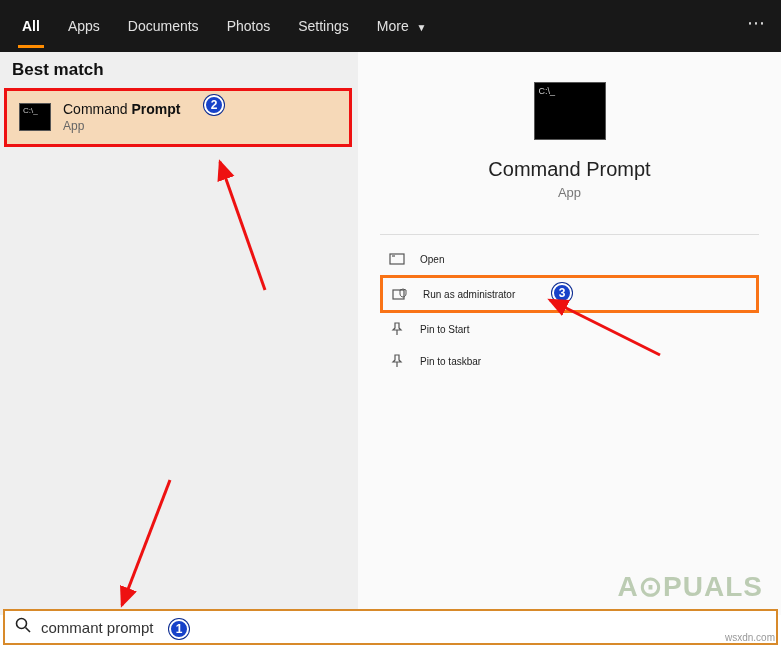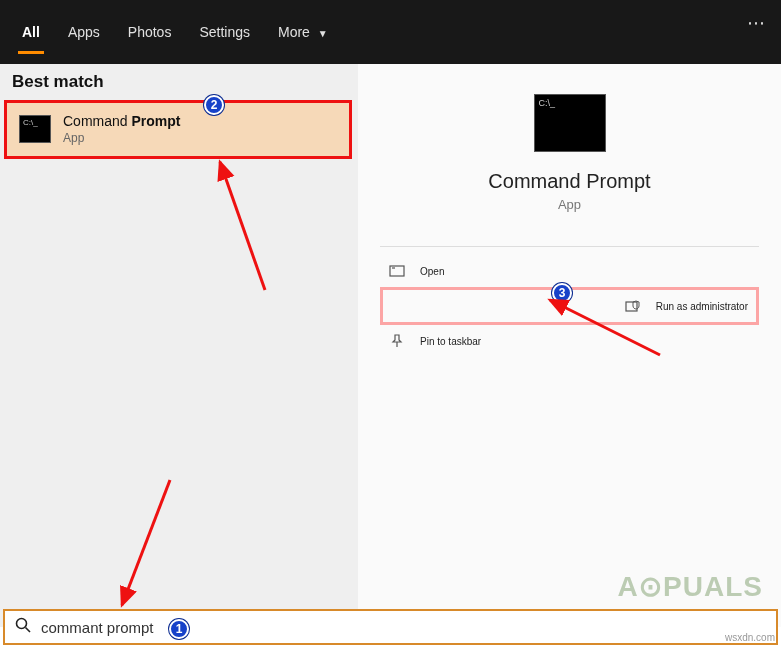--- a/index.html
+++ b/index.html
@@ -1,19 +1,19 @@
 <!DOCTYPE html>
 <html><head>
   <meta charset="utf-8">
   <style>
     * { margin: 0; padding: 0; box-sizing: border-box; font-family: "Segoe UI", Arial, sans-serif; }
     body { width: 781px; height: 645px; position: relative; overflow: hidden; background: #fff; }
 
     
-    .tabbar { height: 64px; background: #181818; display: flex; align-items: center; padding: 0 8px; position: relative; }
+    .tabbar { height: 52px; background: #181818; display: flex; align-items: center; padding: 0 8px; position: relative; }
     .tab { color: #e0e0e0; font-size: 14px; padding: 14px 14px; cursor: pointer; position: relative; }
     .tab.active { color: #fff; font-weight: 600; }
     .tab.active::after { content: ""; position: absolute; left: 10px; right: 10px; bottom: 0; height: 3px; background: #ff8c00; }
     .more-caret { margin-left: 4px; font-size: 10px; }
     .overflow { position: absolute; right: 14px; top: 12px; color: #e0e0e0; font-size: 18px; letter-spacing: 2px; cursor: pointer; }
 
     
     .main { display: flex; height: calc(645px - 48px - 34px); background: #efefef; }
 
     
@@ -44,21 +44,21 @@
     .preview-title { text-align: center; font-size: 20px; color: #222; margin-bottom: 4px; }
     .preview-sub { text-align: center; font-size: 13px; color: #777; margin-bottom: 28px; }
     .divider { border: none; border-top: 1px solid #ddd; margin: 6px 0 8px 0; }
 
     .action-list { display: flex; flex-direction: column; gap: 0; }
     .action {
       display: flex; align-items: center; gap: 14px; padding: 8px 8px;
       font-size: 10px; color: #222; cursor: pointer; position: relative;
     }
     .action .icon { width: 18px; display: flex; justify-content: center; color: #444; flex: none; }
-    .action.highlight { border: 3px solid #fca5a5; justify-content: flex-end; }
+    .action.highlight { border: 3px solid #f97316; }
 
     
     .search-wrap { position: absolute; left: 3px; right: 3px; bottom: 0; height: 34px; border: 2px solid #d88a2a; background: #fff; display: flex; align-items: center; padding: 16px 10px; gap: 10px; }
     .search-wrap .mag { font-size: 16px; color: #333; }
     .search-wrap input { border: none; outline: none; font-size: 15px; color: #333; flex: 1; background: transparent; }
 
     
     .badge {
       width: 20px; height: 20px; border-radius: 50%; background: #1742c9; border: 2px solid #fff;
       color: #fff; font-weight: 700; font-size: 12px; display: flex; align-items: center; justify-content: center;
@@ -75,20 +75,21 @@
     
     .wm { position: absolute; right: 18px; bottom: 42px; font-size: 28px; font-weight: 800; color: #8aa77a; opacity: .55; letter-spacing: 1px; }
     .credit { position: absolute; right: 6px; bottom: 2px; font-size: 10px; color: #999; }
   </style>
 </head>
 <body>
 
 <div class="tabbar">
   <div class="tab active">All</div>
   <div class="tab">Apps</div>
+  <div class="tab">Documents</div>
   <div class="tab">Photos</div>
   <div class="tab">Settings</div>
   <div class="tab">
     <span>More</span>
     <span class="more-caret">▼</span>
   </div>
   <div class="overflow">⋯</div>
 </div>
 
 <div class="main">
@@ -133,20 +134,28 @@
         <span class="icon">
           <svg width="16" height="16" viewBox="0 0 16 16">
               <rect x="1" y="4" width="11" height="9" fill="none" stroke="#555" stroke-width="1.2"></rect>
               <path d="M11 3 L14 4 L14 8 C14 10 12 11 11 11 C10 11 8 10 8 8 L8 4 Z" fill="none" stroke="#555" stroke-width="1"></path>
             </svg>
         </span>
         <span>Run as administrator</span>
       </div>
 
 
+      <div class="action">
+        <span class="icon">
+          <svg width="16" height="16" viewBox="0 0 16 16">
+              <path d="M6 2 L10 2 L10 7 L12 9 L4 9 L6 7 Z M8 9 L8 14" fill="none" stroke="#555" stroke-width="1.2"></path>
+            </svg>
+        </span>
+        <span>Pin to Start</span>
+      </div>
 
       <div class="action">
         <span class="icon">
           <svg width="16" height="16" viewBox="0 0 16 16">
               <path d="M6 2 L10 2 L10 7 L12 9 L4 9 L6 7 Z M8 9 L8 14" fill="none" stroke="#555" stroke-width="1.2"></path>
             </svg>
         </span>
         <span>Pin to taskbar</span>
       </div>
 

